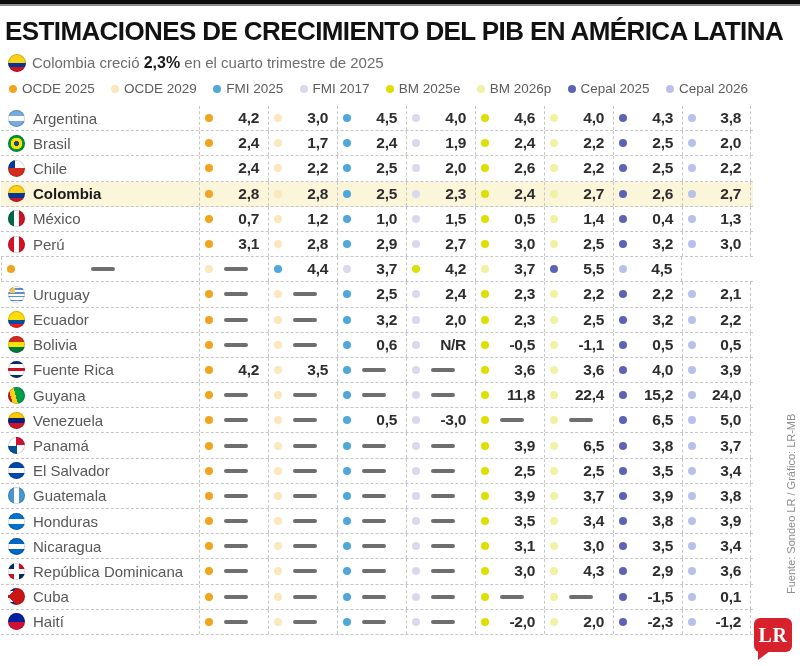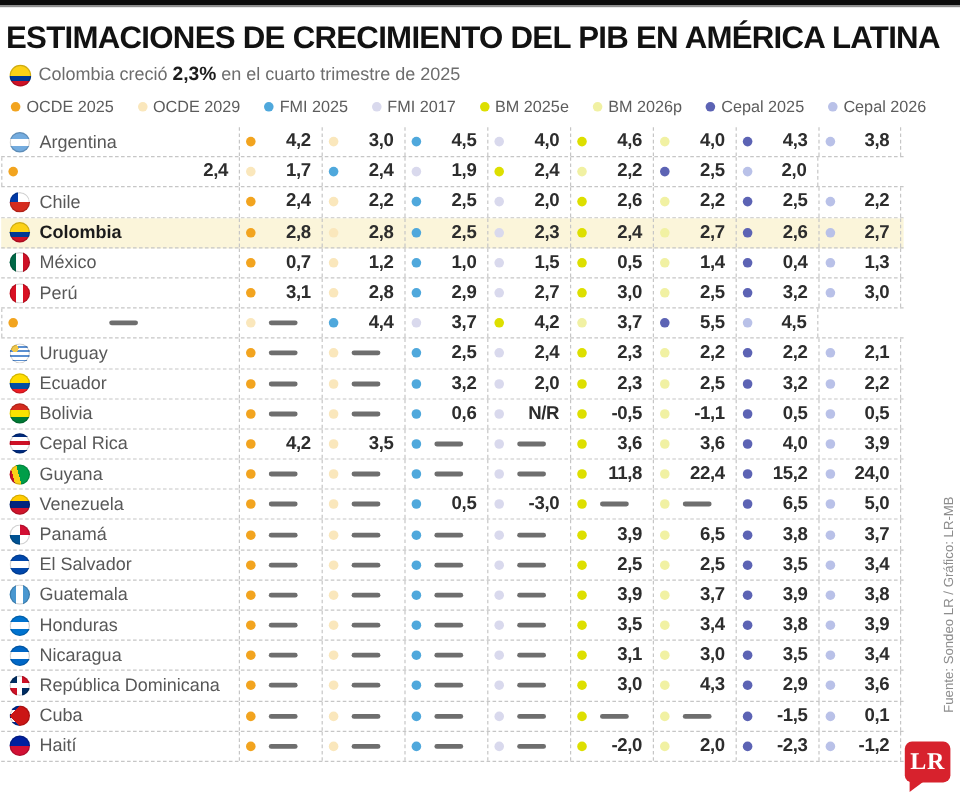--- a/index.html
+++ b/index.html
@@ -5,21 +5,21 @@
   html,body{margin:0;padding:0;background:#fff;width:800px;height:666px;overflow:hidden;
     font-family:"Liberation Sans","DejaVu Sans",sans-serif;-webkit-font-smoothing:antialiased;}
   .page{position:relative;width:800px;height:666px;}
   .top-bar{height:6px;background:linear-gradient(180deg,#0b0b0b 0 64%,#8d8d8d 64%);}
   .title{margin:10px 4px 0 5px;font-size:26px;font-weight:bold;color:#121212;
     letter-spacing:-0.6px;white-space:nowrap;}
   .subtitle{display:flex;align-items:center;gap:6px;margin:7px 0 0 8px;
     font-size:15px;color:#6d6d6d;}
   .subtitle b{color:#1c1c1c;font-size:16px;}
   .legend{display:flex;justify-content:space-between;align-items:center;
-    margin:9px 0 0 0;padding:0 28px 0 9px;font-size:13.5px;color:#5c5c5c;}
+    margin:9px 0 0 0;padding:0 52px 0 9px;font-size:13.5px;color:#5c5c5c;}
   .legend-item{display:flex;align-items:center;gap:5px;white-space:nowrap;}
   .dot{width:8px;height:8px;border-radius:50%;flex:0 0 auto;}
   .table{margin:10px 0 0 1px;width:752px;}
   .row{display:grid;grid-template-columns:198px repeat(8,69px);align-items:center;
     height:24.2px;border-bottom:1px dashed #c6c6c6;}
   .row.hl{background:#fbf5da;}
   .country{display:flex;align-items:center;gap:8px;padding-left:7px;
     font-size:15px;color:#585858;white-space:nowrap;}
   .row.hl .country{font-weight:bold;color:#1b1b1b;}
   .cell{display:flex;align-items:center;height:100%;padding:0 9px 0 5px;
@@ -153,20 +153,24 @@
         <div class="cell">
           <span class="dot" style="background: rgb(92, 99, 180);"></span>
           <span class="val">4,3</span>
         </div>
         <div class="cell">
           <span class="dot" style="background: rgb(185, 193, 232);"></span>
           <span class="val">3,8</span>
         </div>
       </div>
       <div class="row">
+        <div class="country">
+          <span class="flag f-brasil"></span>
+          <span>Brasil</span>
+        </div>
         <div class="cell">
           <span class="dot" style="background: rgb(242, 164, 31);"></span>
           <span class="val">2,4</span>
         </div>
         <div class="cell">
           <span class="dot" style="background: rgb(250, 231, 188);"></span>
           <span class="val">1,7</span>
         </div>
         <div class="cell">
           <span class="dot" style="background: rgb(79, 168, 220);"></span>
@@ -505,21 +509,21 @@
           <span class="val">0,5</span>
         </div>
         <div class="cell">
           <span class="dot" style="background: rgb(185, 193, 232);"></span>
           <span class="val">0,5</span>
         </div>
       </div>
       <div class="row">
         <div class="country">
           <span class="flag f-costarica"></span>
-          <span>Cepal Rica</span>
+          <span>Fuente Rica</span>
         </div>
         <div class="cell">
           <span class="dot" style="background: rgb(242, 164, 31);"></span>
           <span class="val">4,2</span>
         </div>
         <div class="cell">
           <span class="dot" style="background: rgb(250, 231, 188);"></span>
           <span class="val">3,5</span>
         </div>
         <div class="cell">

